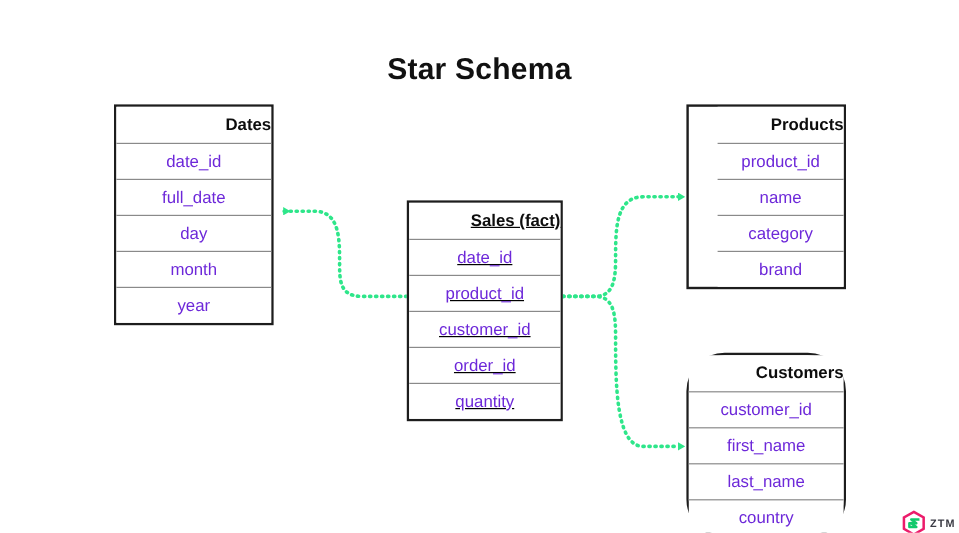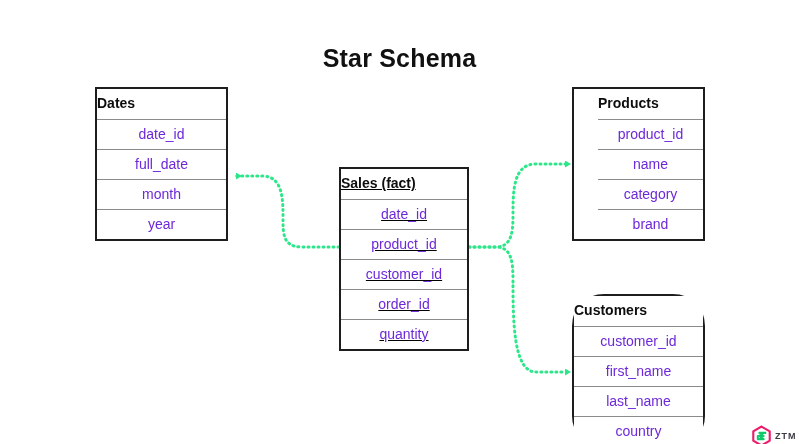--- a/index.html
+++ b/index.html
@@ -51,21 +51,21 @@
   .entity-table {
     position: absolute;
     box-sizing: border-box;
     border: 2px solid #1d1d1d;
     background: #ffffff;
   }
   .entity-header {
     box-sizing: border-box;
     height: 30px;
     line-height: 28px;
-    text-align: left;
+    text-align: right;
     font-size: 14px;
     font-weight: bold;
     color: #0d0d0d;
     background: #ffffff;
   }
   .entity-field {
     box-sizing: border-box;
     height: 30px;
     line-height: 29px;
     text-align: center;
@@ -125,20 +125,21 @@
 
     <path d="M 469,228 L 496,228 C 512,228 513,212 513,196 C 513,172 513,145 536,145 L 565,145" fill="none" stroke="#2ee68a" stroke-width="3" stroke-dasharray="1 4" stroke-linecap="round" marker-end="url(#arrow-right)"></path>
 
     <path d="M 469,228 L 496,228 C 512,228 513,244 513,262 C 513,300 513,353 536,353 L 565,353" fill="none" stroke="#2ee68a" stroke-width="3" stroke-dasharray="1 4" stroke-linecap="round" marker-end="url(#arrow-right)"></path>
   </svg>
 
   <div class="entity-table" id="table-dates">
     <div class="entity-header">Dates</div>
     <div class="entity-field">date_id</div>
     <div class="entity-field">full_date</div>
+    <div class="entity-field">day</div>
     <div class="entity-field">month</div>
     <div class="entity-field">year</div>
   </div>
 
   <div class="entity-table" id="table-sales">
     <div class="entity-header">Sales (fact)</div>
     <div class="entity-field">date_id</div>
     <div class="entity-field">product_id</div>
     <div class="entity-field">customer_id</div>
     <div class="entity-field">order_id</div>

